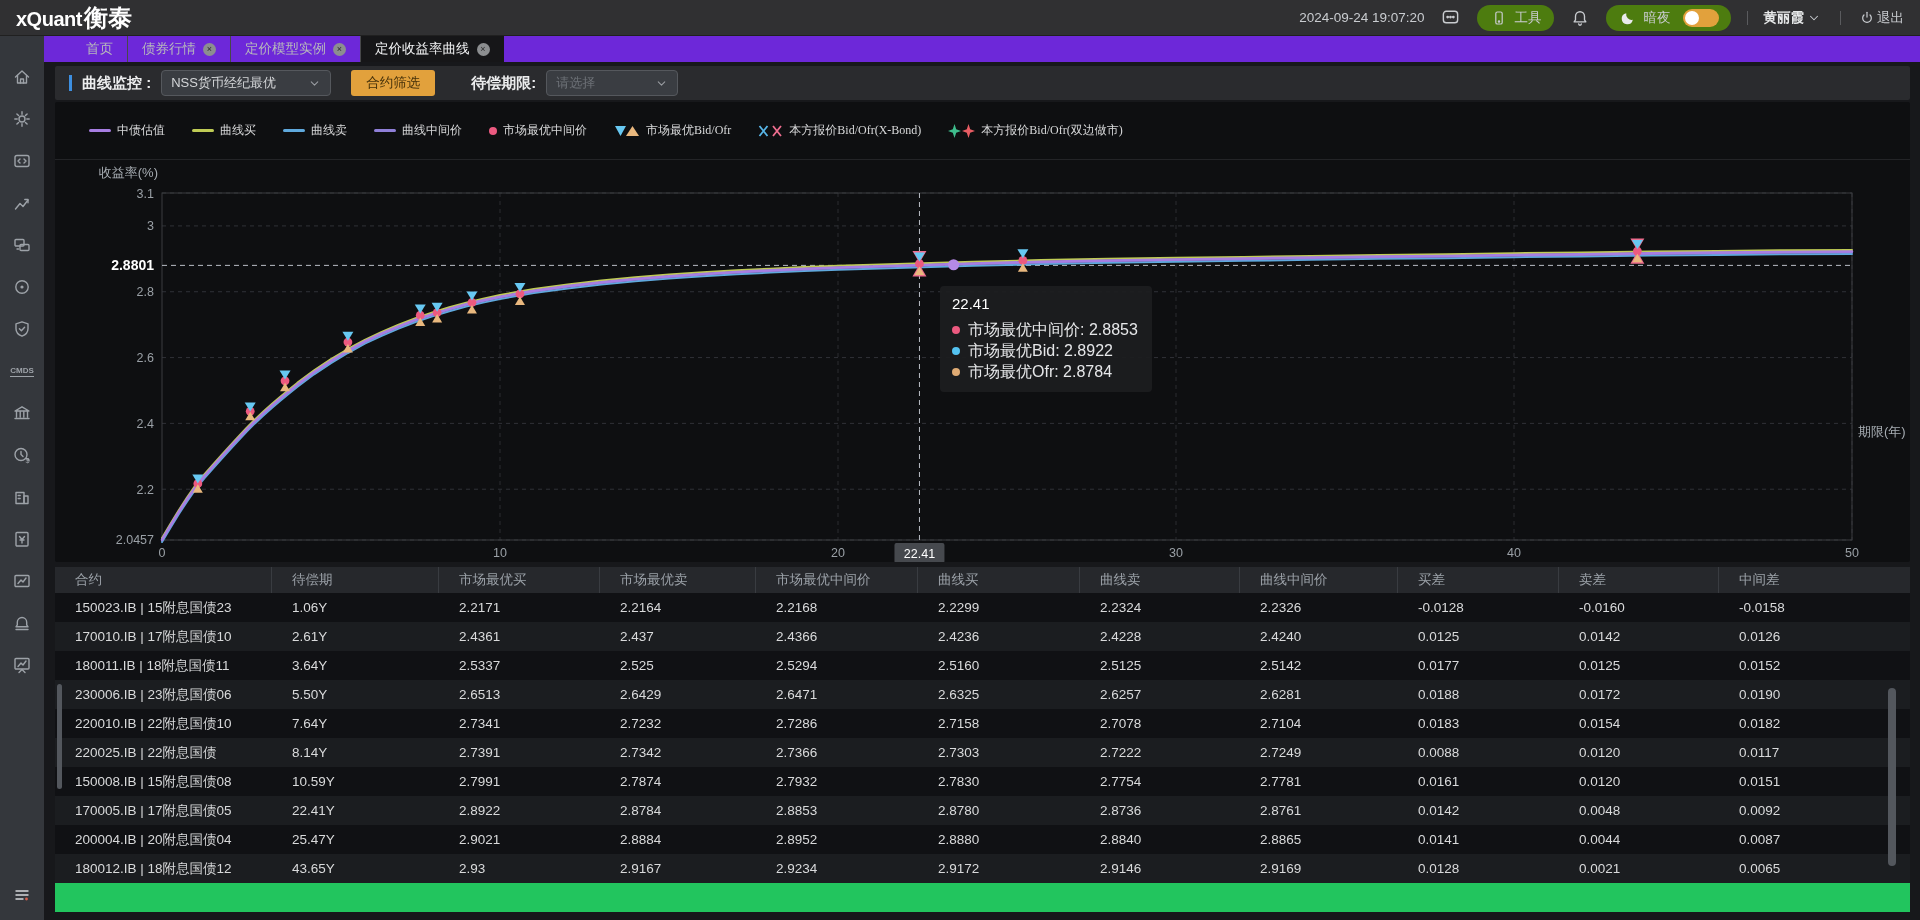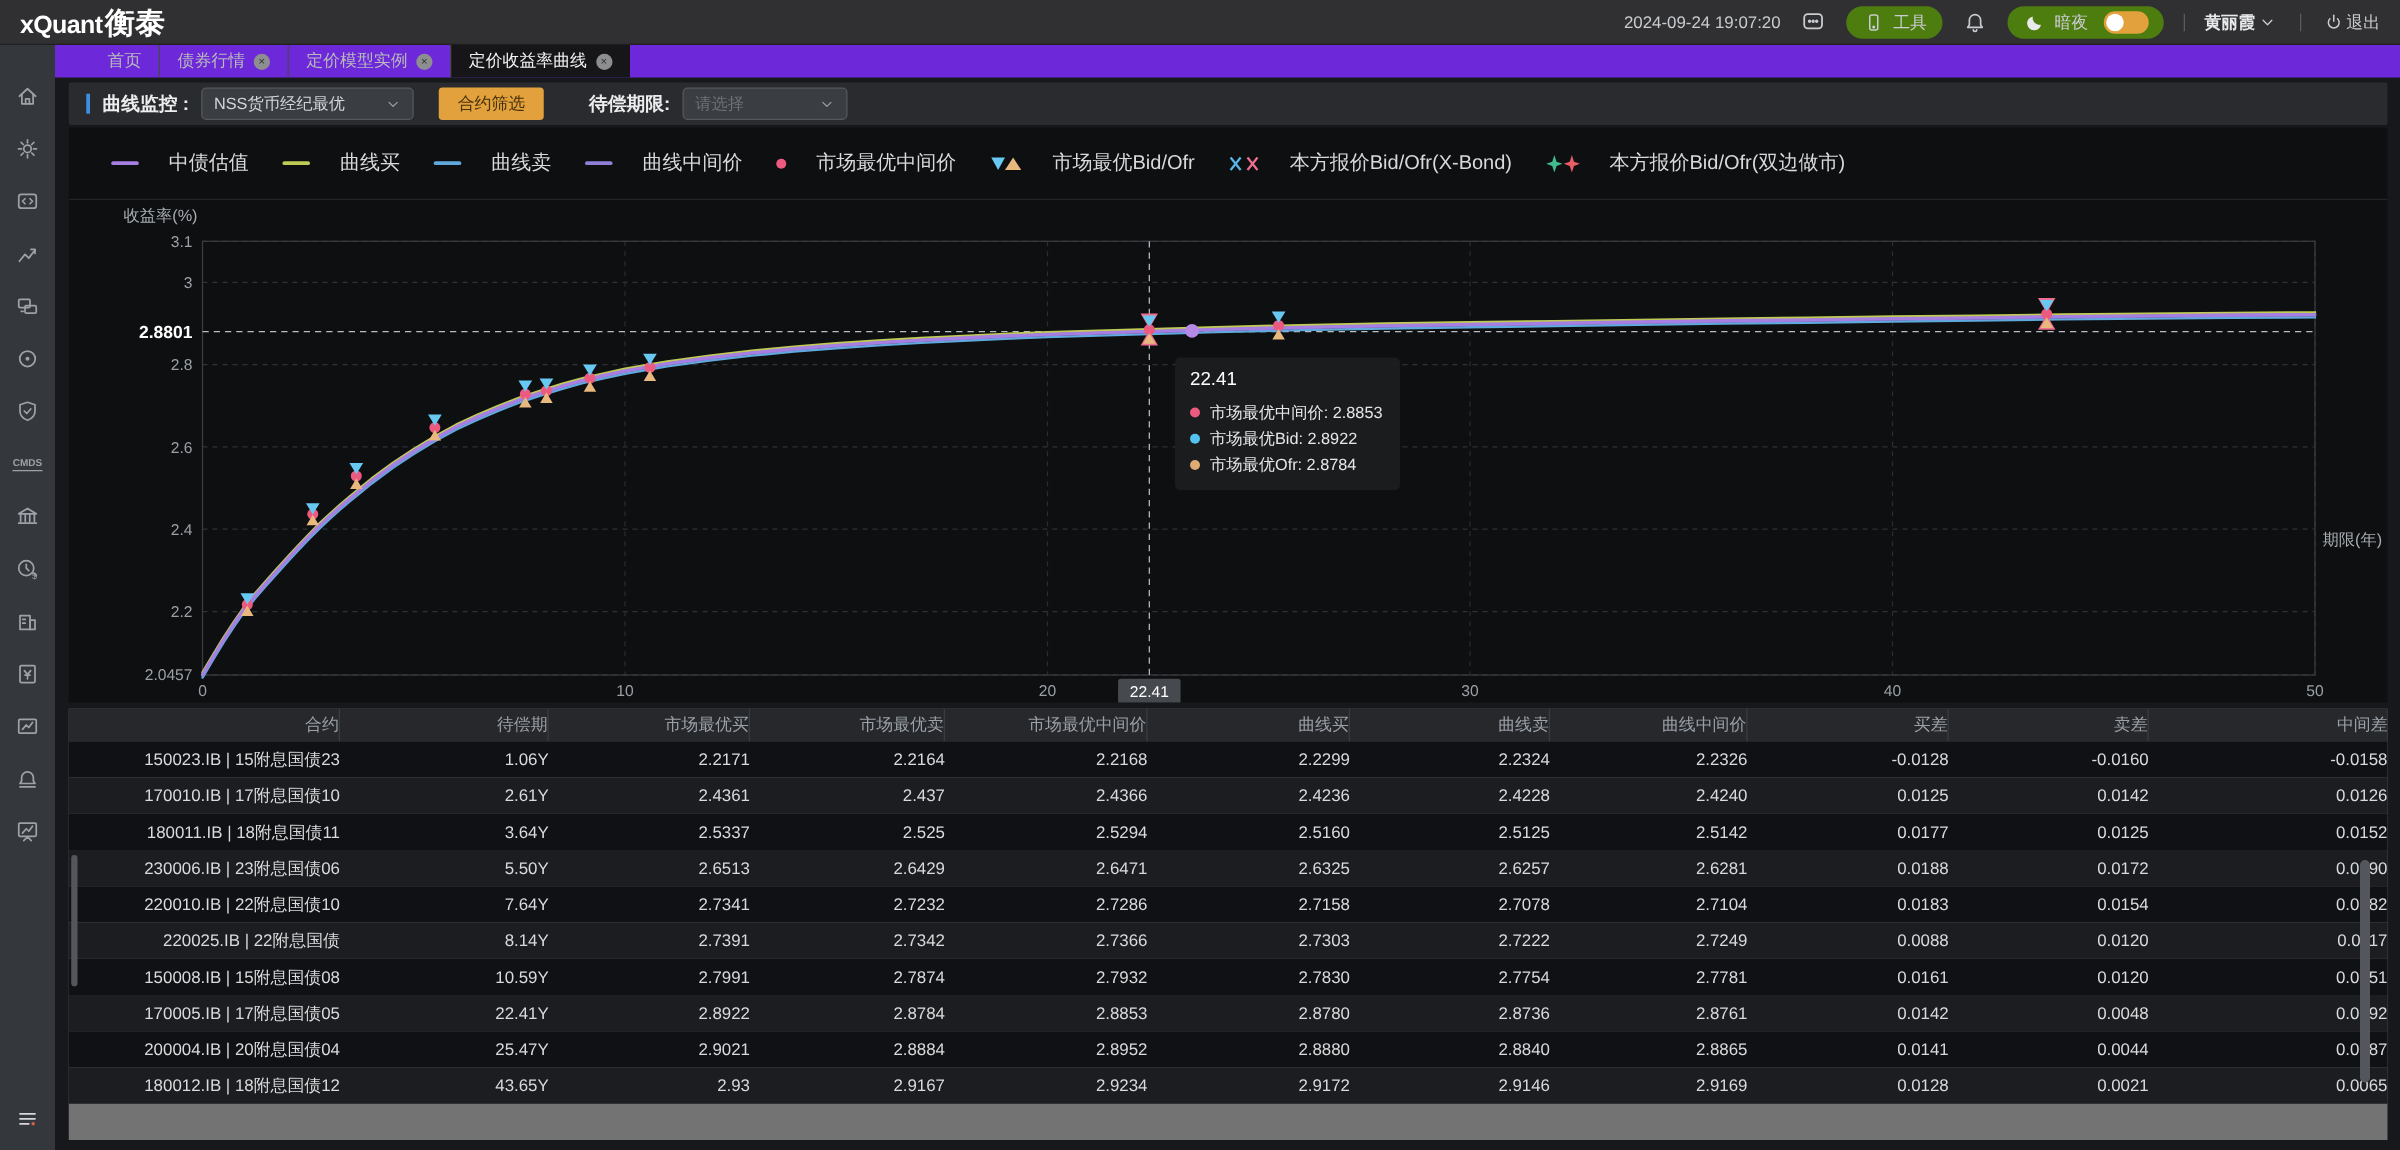--- a/index.html
+++ b/index.html
@@ -42,31 +42,31 @@
     padding:0 9px;color:#d4d6d8;font-size:13px;cursor:pointer;}
   .select .val{flex:1;}
   .select .ph{color:#6d7177;}
   .select svg{stroke:#9a9ea3;fill:none;stroke-width:1.6;stroke-linecap:round;stroke-linejoin:round;}
   #btn-contract{height:26px;margin:0 24px 0 20px;padding:0 15px;background:var(--accent-orange);color:#45310a;
     font-size:13.5px;border:none;border-radius:3px;cursor:pointer;font-family:inherit;}
   
   #chartpanel{position:absolute;left:11px;top:66px;width:1855px;height:460px;background:#0e0f11;border-radius:2px;}
   #legend{position:absolute;left:0;top:0;width:100%;height:58px;display:flex;align-items:center;gap:27px;
     padding-left:34px;border-bottom:1px solid #232427;}
-  .lg-item{display:flex;align-items:center;gap:24px;color:#d8d9da;font-size:16px;cursor:pointer;white-space:nowrap;}
+  .lg-item{display:flex;align-items:center;gap:6px;color:#d8d9da;font-size:12px;cursor:pointer;white-space:nowrap;font-family:Liberation Serif, serif;}
   .lg-line{width:22px;height:3px;border-radius:2px;display:inline-block;}
   .lg-dot{width:8px;height:8px;border-radius:50%;display:inline-block;}
   #chart-svg{position:absolute;left:0;top:0;}
   #tooltip{position:absolute;left:885px;top:184px;background:rgba(28,29,32,0.95);border-radius:4px;
     padding:9px 14px 10px 12px;white-space:nowrap;z-index:5;}
   #tooltip .tt-title{color:#fff;font-size:15px;margin-bottom:7px;}
-  .tt-row{display:flex;align-items:center;gap:8px;color:#e6e7e9;font-size:13px;line-height:21px;}
+  .tt-row{display:flex;align-items:center;gap:8px;color:#e6e7e9;font-size:16px;line-height:21px;}
   .tt-dot{width:8px;height:8px;border-radius:50%;flex:0 0 auto;}
   
-  #tablepanel{position:absolute;left:11px;top:531px;width:1855px;height:345px;background:#737373;text-align:right;}
+  #tablepanel{position:absolute;left:11px;top:531px;width:1855px;height:345px;background:#22c55e;}
   .tgrid{display:grid;grid-template-columns:217px 167px 161px 156px 162px 162px 160px 158px 161px 160px 191px;}
   #thead{height:26px;background:#26282c;}
   #thead .cell{color:#9ba1a8;font-size:13.5px;line-height:26px;padding-left:20px;border-right:1px solid #393c41;
     overflow:hidden;white-space:nowrap;}
   #thead .cell:last-child{border-right:none;}
   .trow{height:29px;}
   .trow .cell{color:#d9dadb;font-size:13.5px;line-height:29px;padding-left:20px;white-space:nowrap;overflow:hidden;}
   .trow:nth-child(odd){background:#101114;}
   .trow:nth-child(even){background:#1b1d20;}
   .scroll-thumb{position:absolute;background:#53575d;border-radius:4px;}

